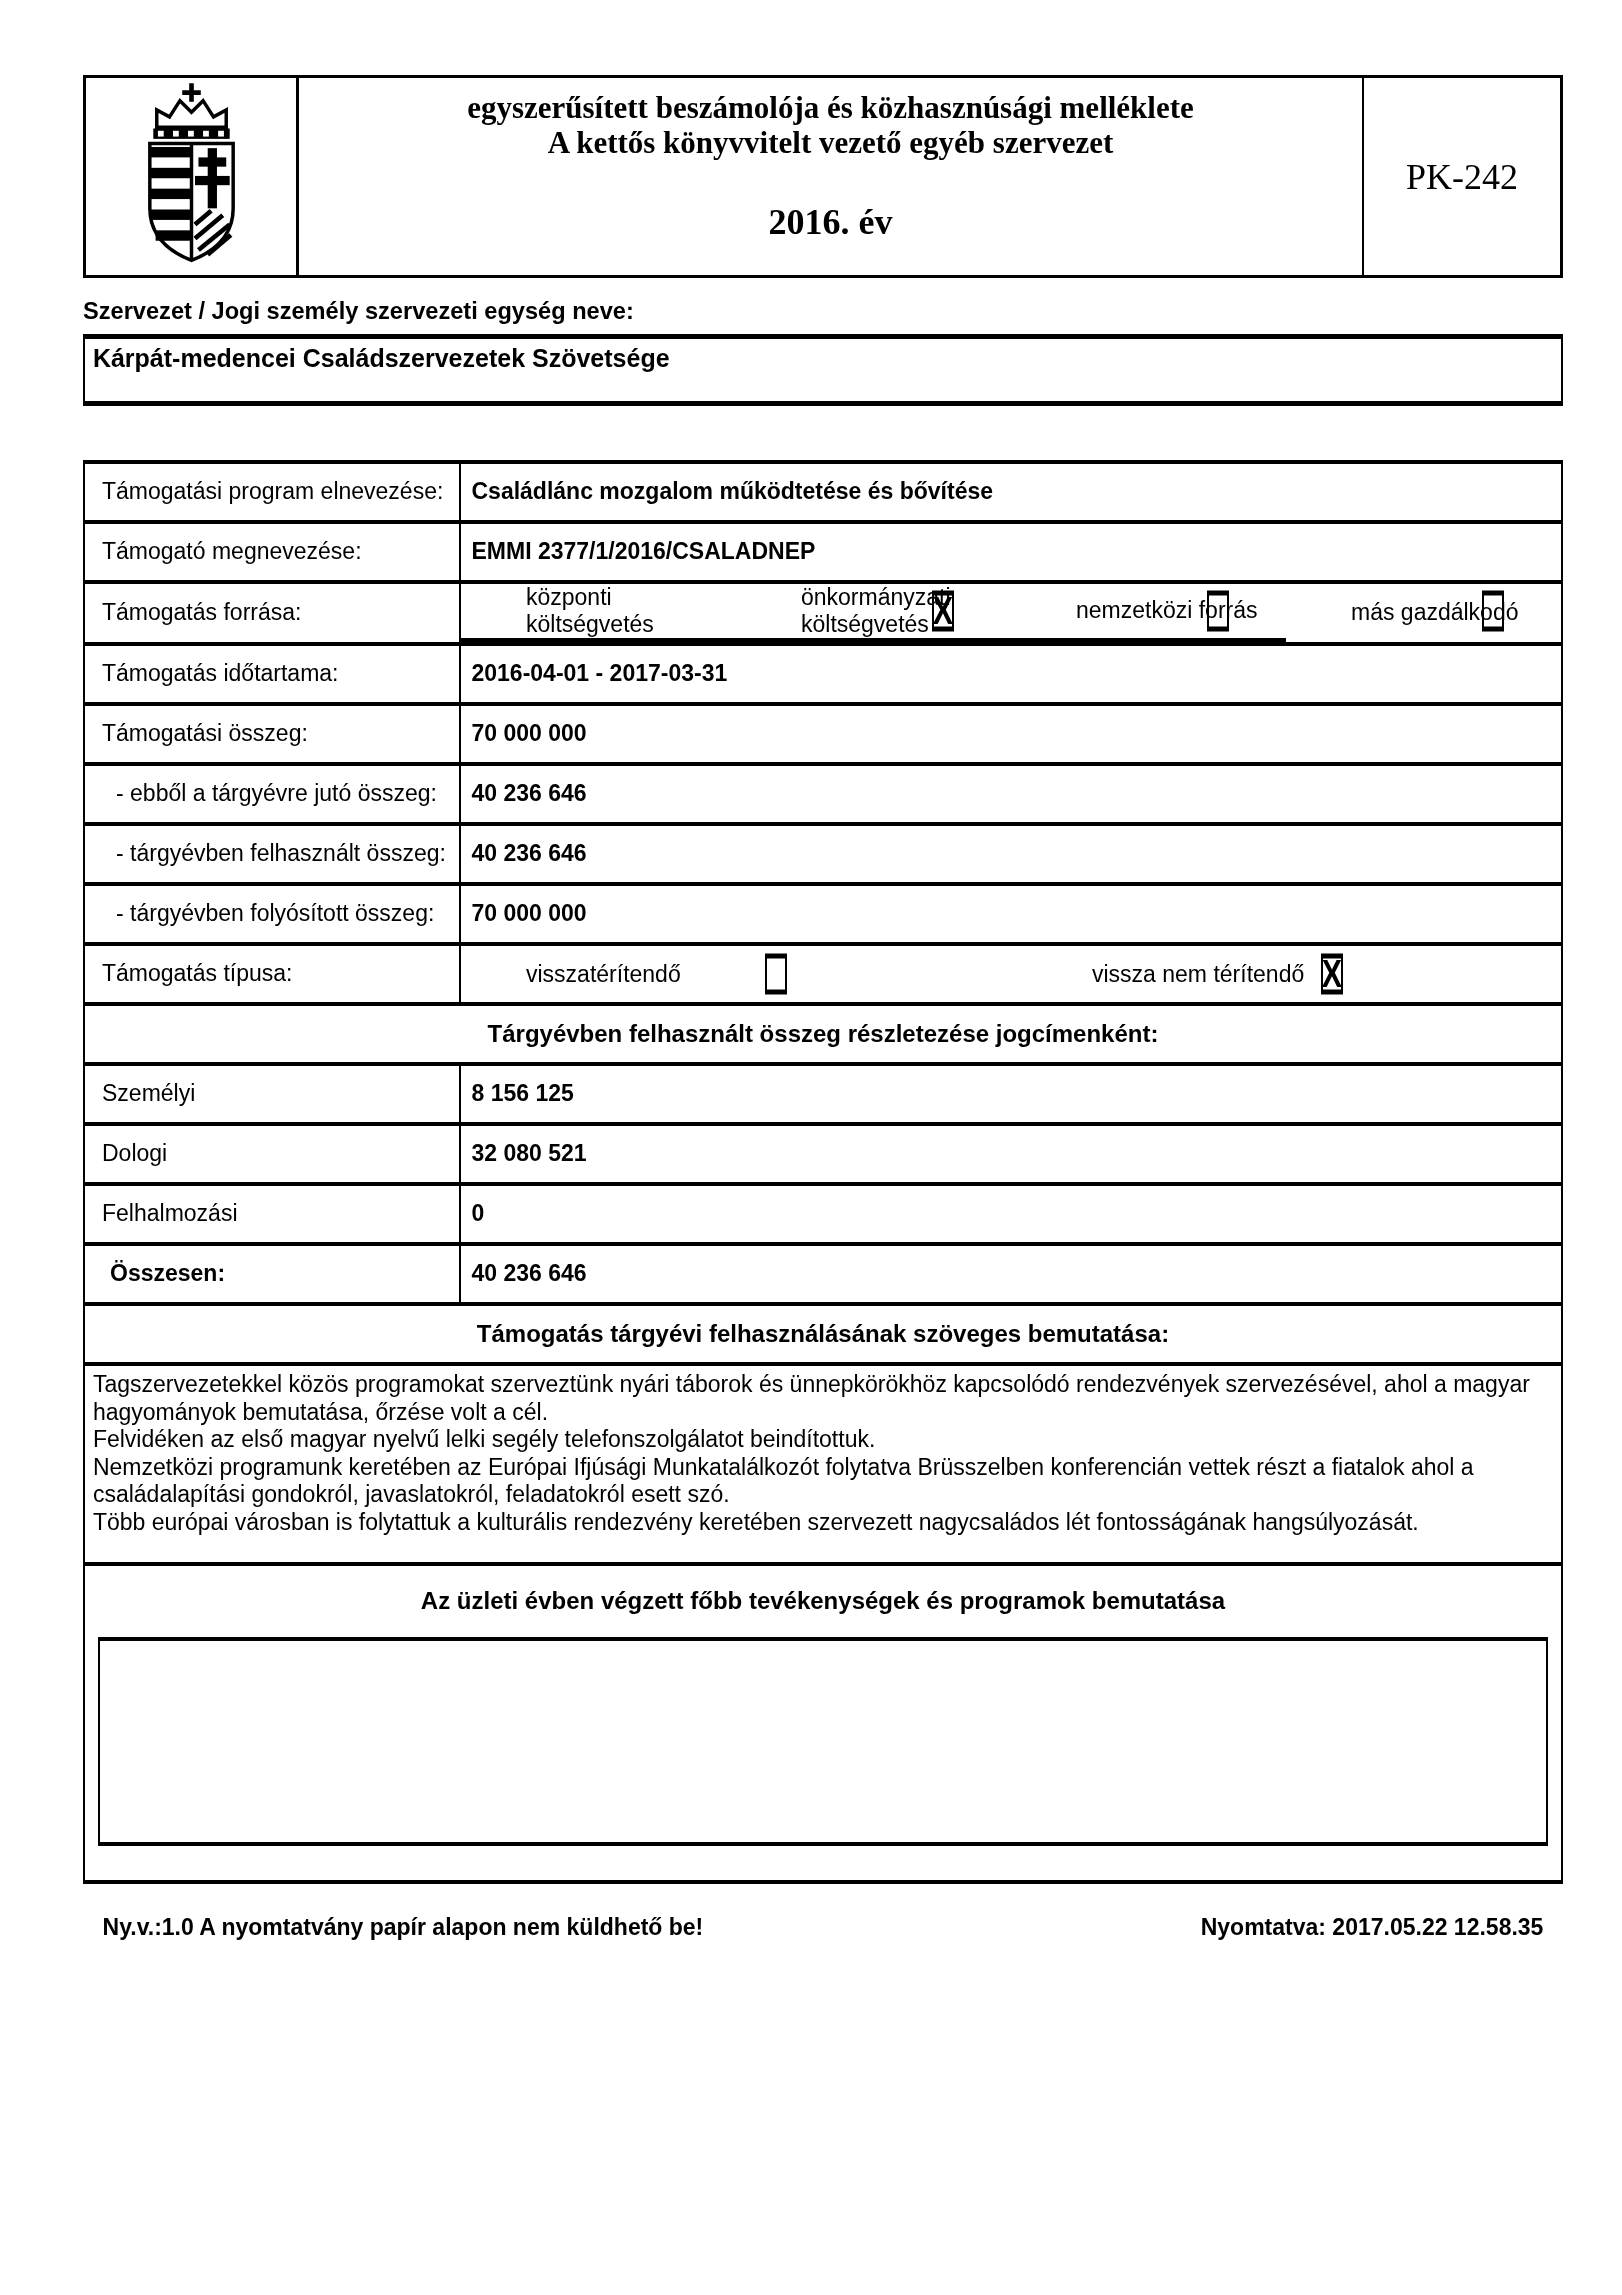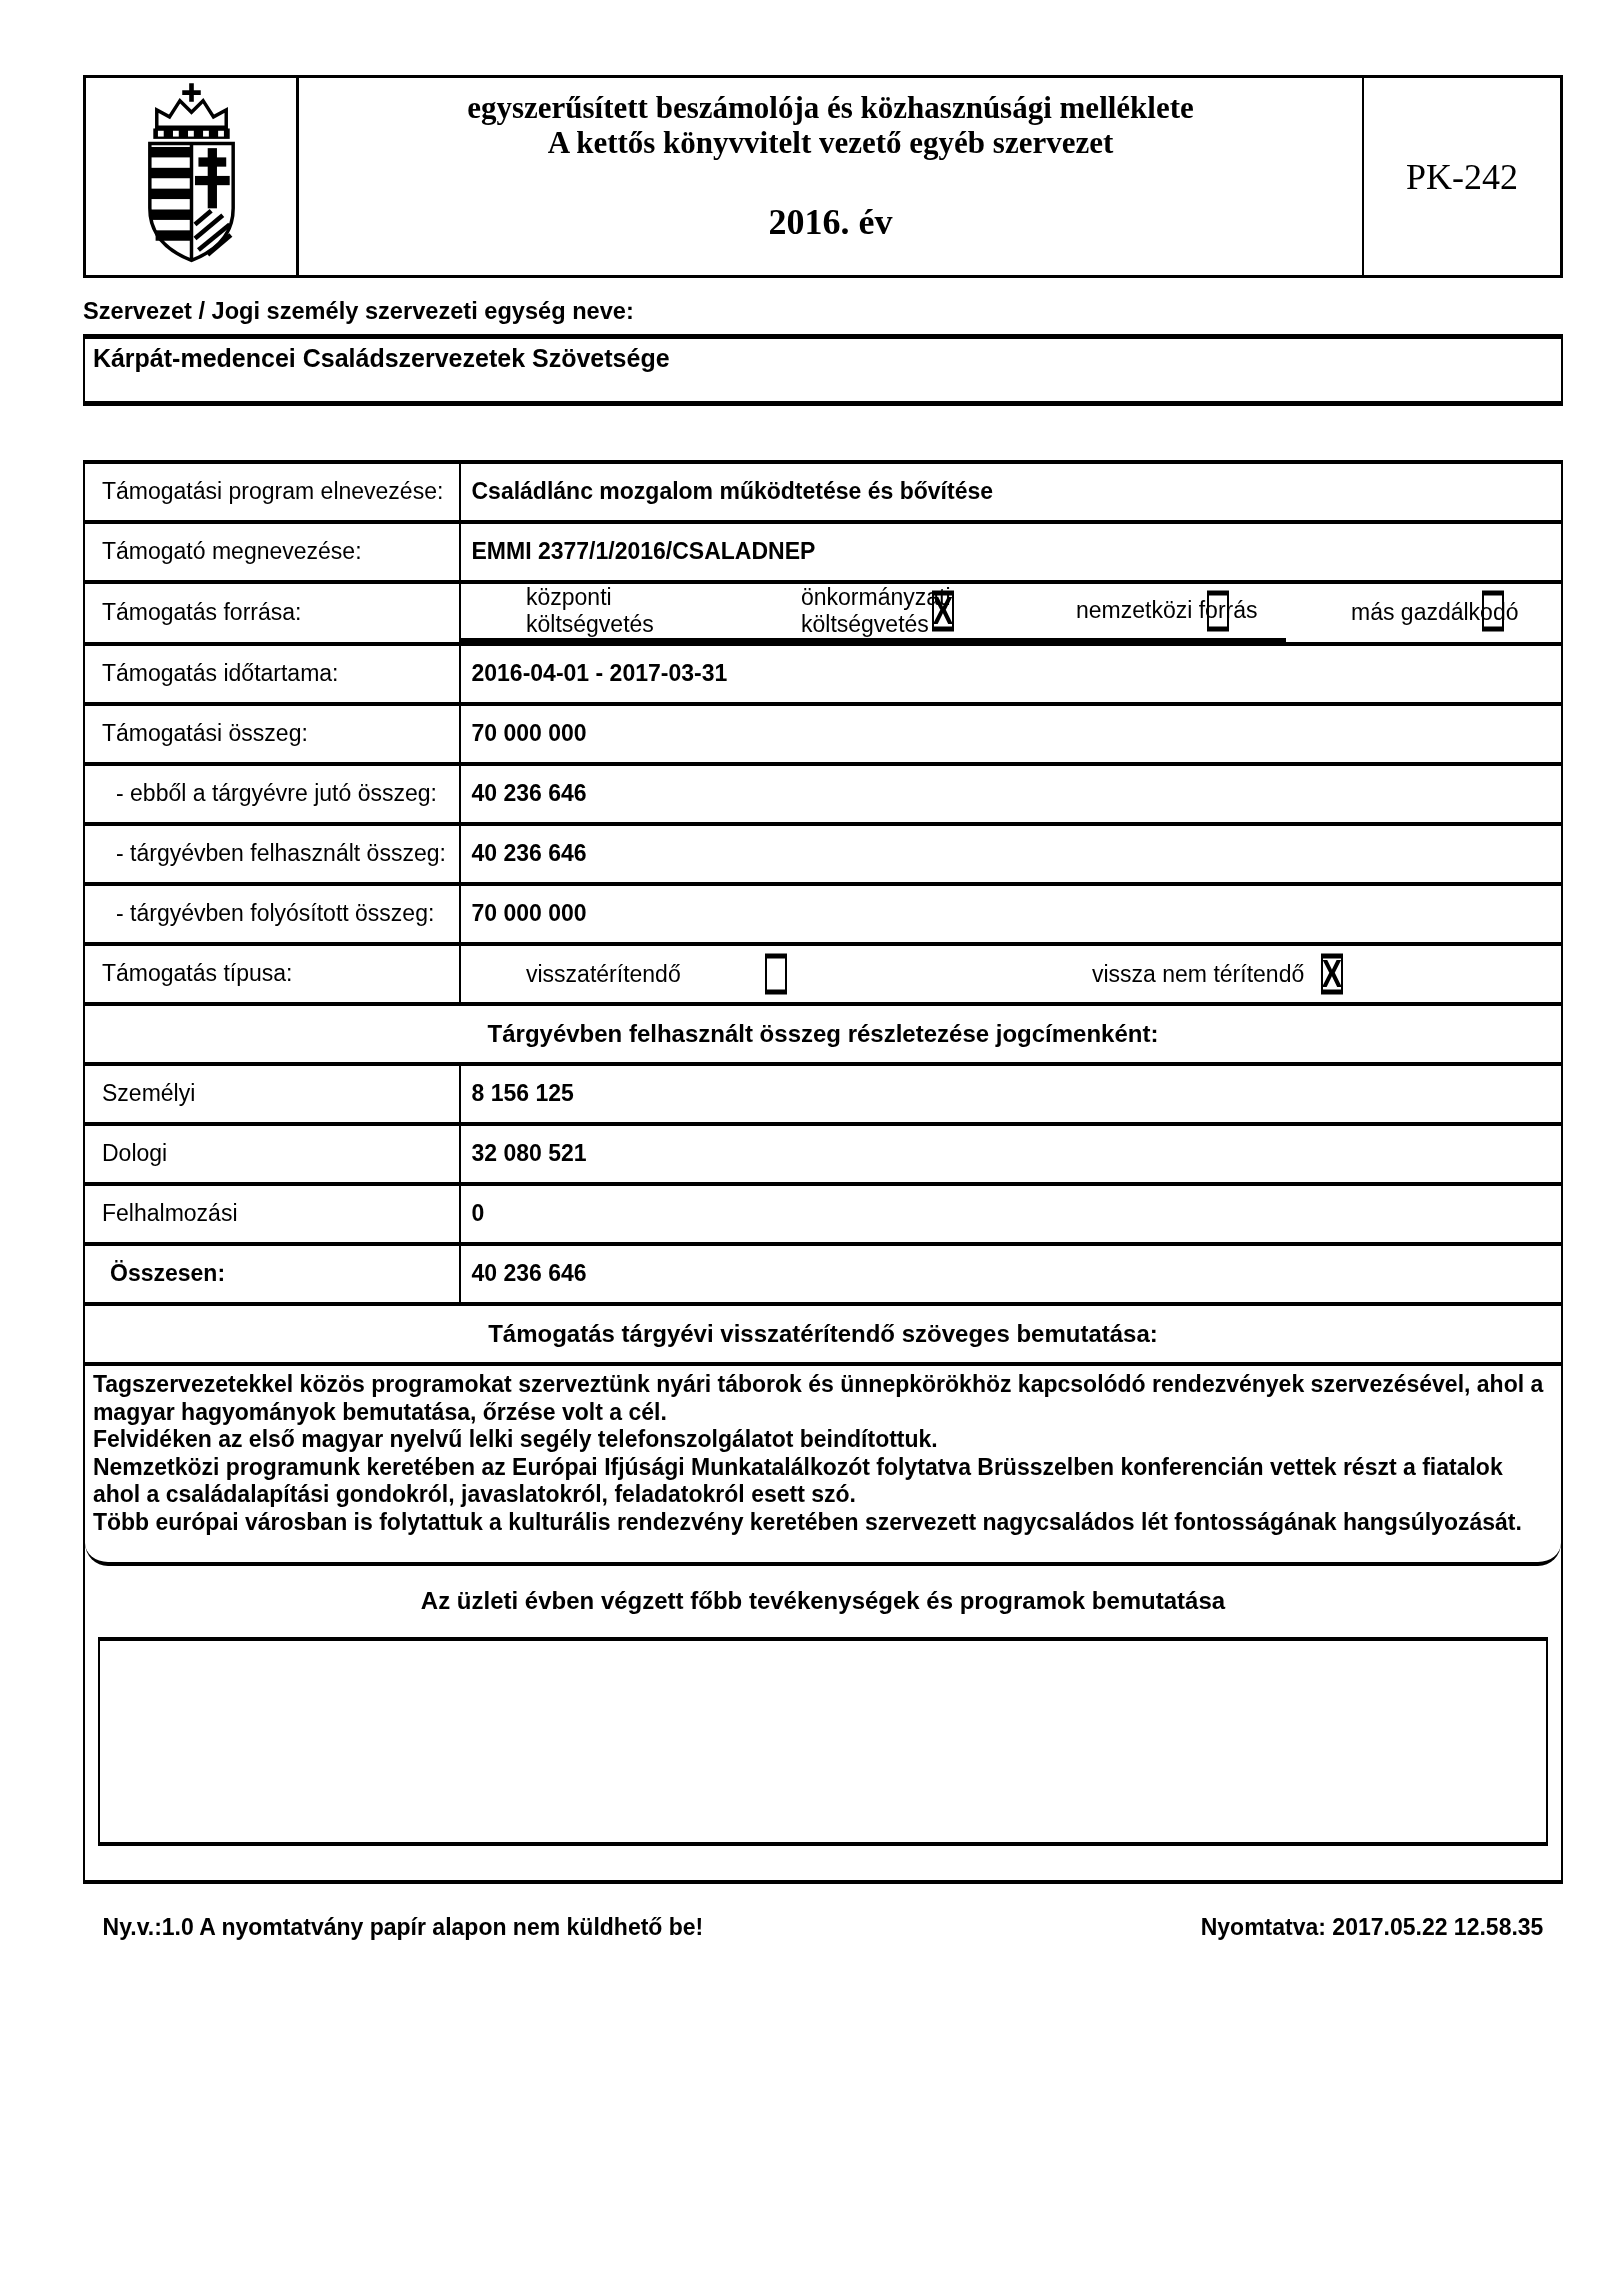--- a/index.html
+++ b/index.html
@@ -46,22 +46,22 @@
     font-weight:bold; font-size:39px; line-height:0; overflow:visible; background:#fff; }
   .cbx span { transform:scaleX(0.78); }
   .src-row .cbx { position:absolute; left:471px; top:50%; transform:translateY(-50%); }
 
   .type-vcell { flex:1; position:relative; min-height:56px; }
   .type-vcell .opt-label { position:absolute; top:50%; transform:translateY(-50%); font-size:23px; font-weight:normal; }
   .type-vcell .cbx { position:absolute; top:50%; transform:translateY(-50%); }
 
   .hrow { border-bottom:4.6px solid #000; min-height:56px; display:flex; align-items:center;
     justify-content:center; text-align:center; font-weight:bold; font-size:24px; }
-  .text-row { border-bottom:4.6px solid #000; padding:5.2px 7.9px; font-weight:bold; font-size:23px;
-    line-height:1.2; white-space:pre-line; min-height:200px; box-sizing:border-box;border-radius:23px; }
+  .text-row { border-bottom:4.6px solid #000; padding:5.2px 7.9px; font-weight:normal; font-size:23px;
+    line-height:1.2; white-space:pre-line; min-height:200px; box-sizing:border-box; }
   .act-header { min-height:71px; display:flex; align-items:center; justify-content:center;
     text-align:center; font-weight:bold; font-size:24px; }
   .empty-box { margin:0 13px 34px 13px; border:2px solid #000; border-top-width:4.6px;
     border-bottom-width:4.6px; height:209px; box-sizing:border-box; background:#fff; }
 
   
   .footer { display:flex; justify-content:space-between; margin-top:30px; padding:0 19.6px;
     font-weight:bold; font-size:23px; }
 </style>
 </head>
@@ -204,21 +204,21 @@
     </div>
     <div class="frow">
       <div class="lcell">Felhalmozási</div>
       <div class="vcell">0</div>
     </div>
     <div class="frow">
       <div class="lcell bold-label">Összesen:</div>
       <div class="vcell">40 236 646</div>
     </div>
 
-    <div class="hrow">Támogatás tárgyévi visszatérítendő szöveges bemutatása:</div>
+    <div class="hrow">Támogatás tárgyévi felhasználásának szöveges bemutatása:</div>
 
     <div class="text-row">Tagszervezetekkel közös programokat szerveztünk nyári táborok és ünnepkörökhöz kapcsolódó rendezvények szervezésével, ahol a magyar hagyományok bemutatása, őrzése volt a cél.
 Felvidéken az első magyar nyelvű lelki segély telefonszolgálatot beindítottuk.
 Nemzetközi programunk keretében az Európai Ifjúsági Munkatalálkozót folytatva Brüsszelben konferencián vettek részt a fiatalok ahol a családalapítási gondokról, javaslatokról, feladatokról esett szó.
 Több európai városban is folytattuk a kulturális rendezvény keretében szervezett nagycsaládos lét fontosságának hangsúlyozását.</div>
 
     <div class="act-header">Az üzleti évben végzett főbb tevékenységek és programok bemutatása</div>
 
     <div class="empty-box"></div>
 

